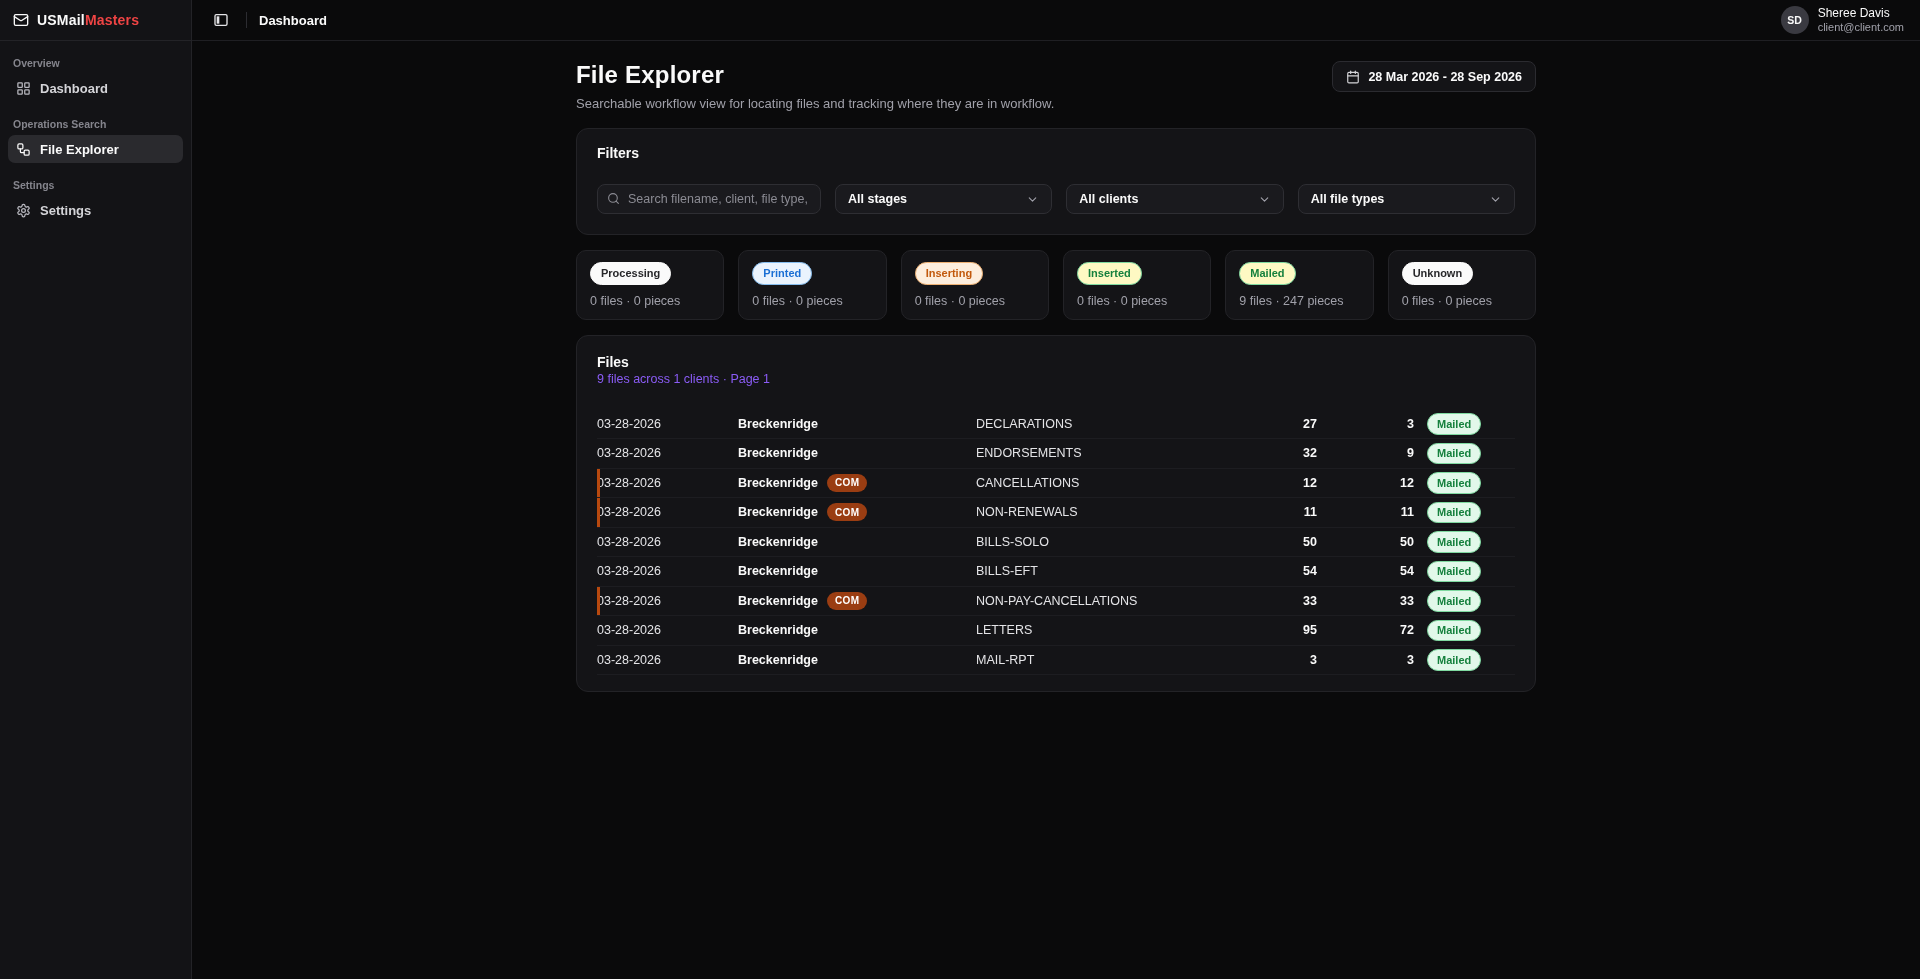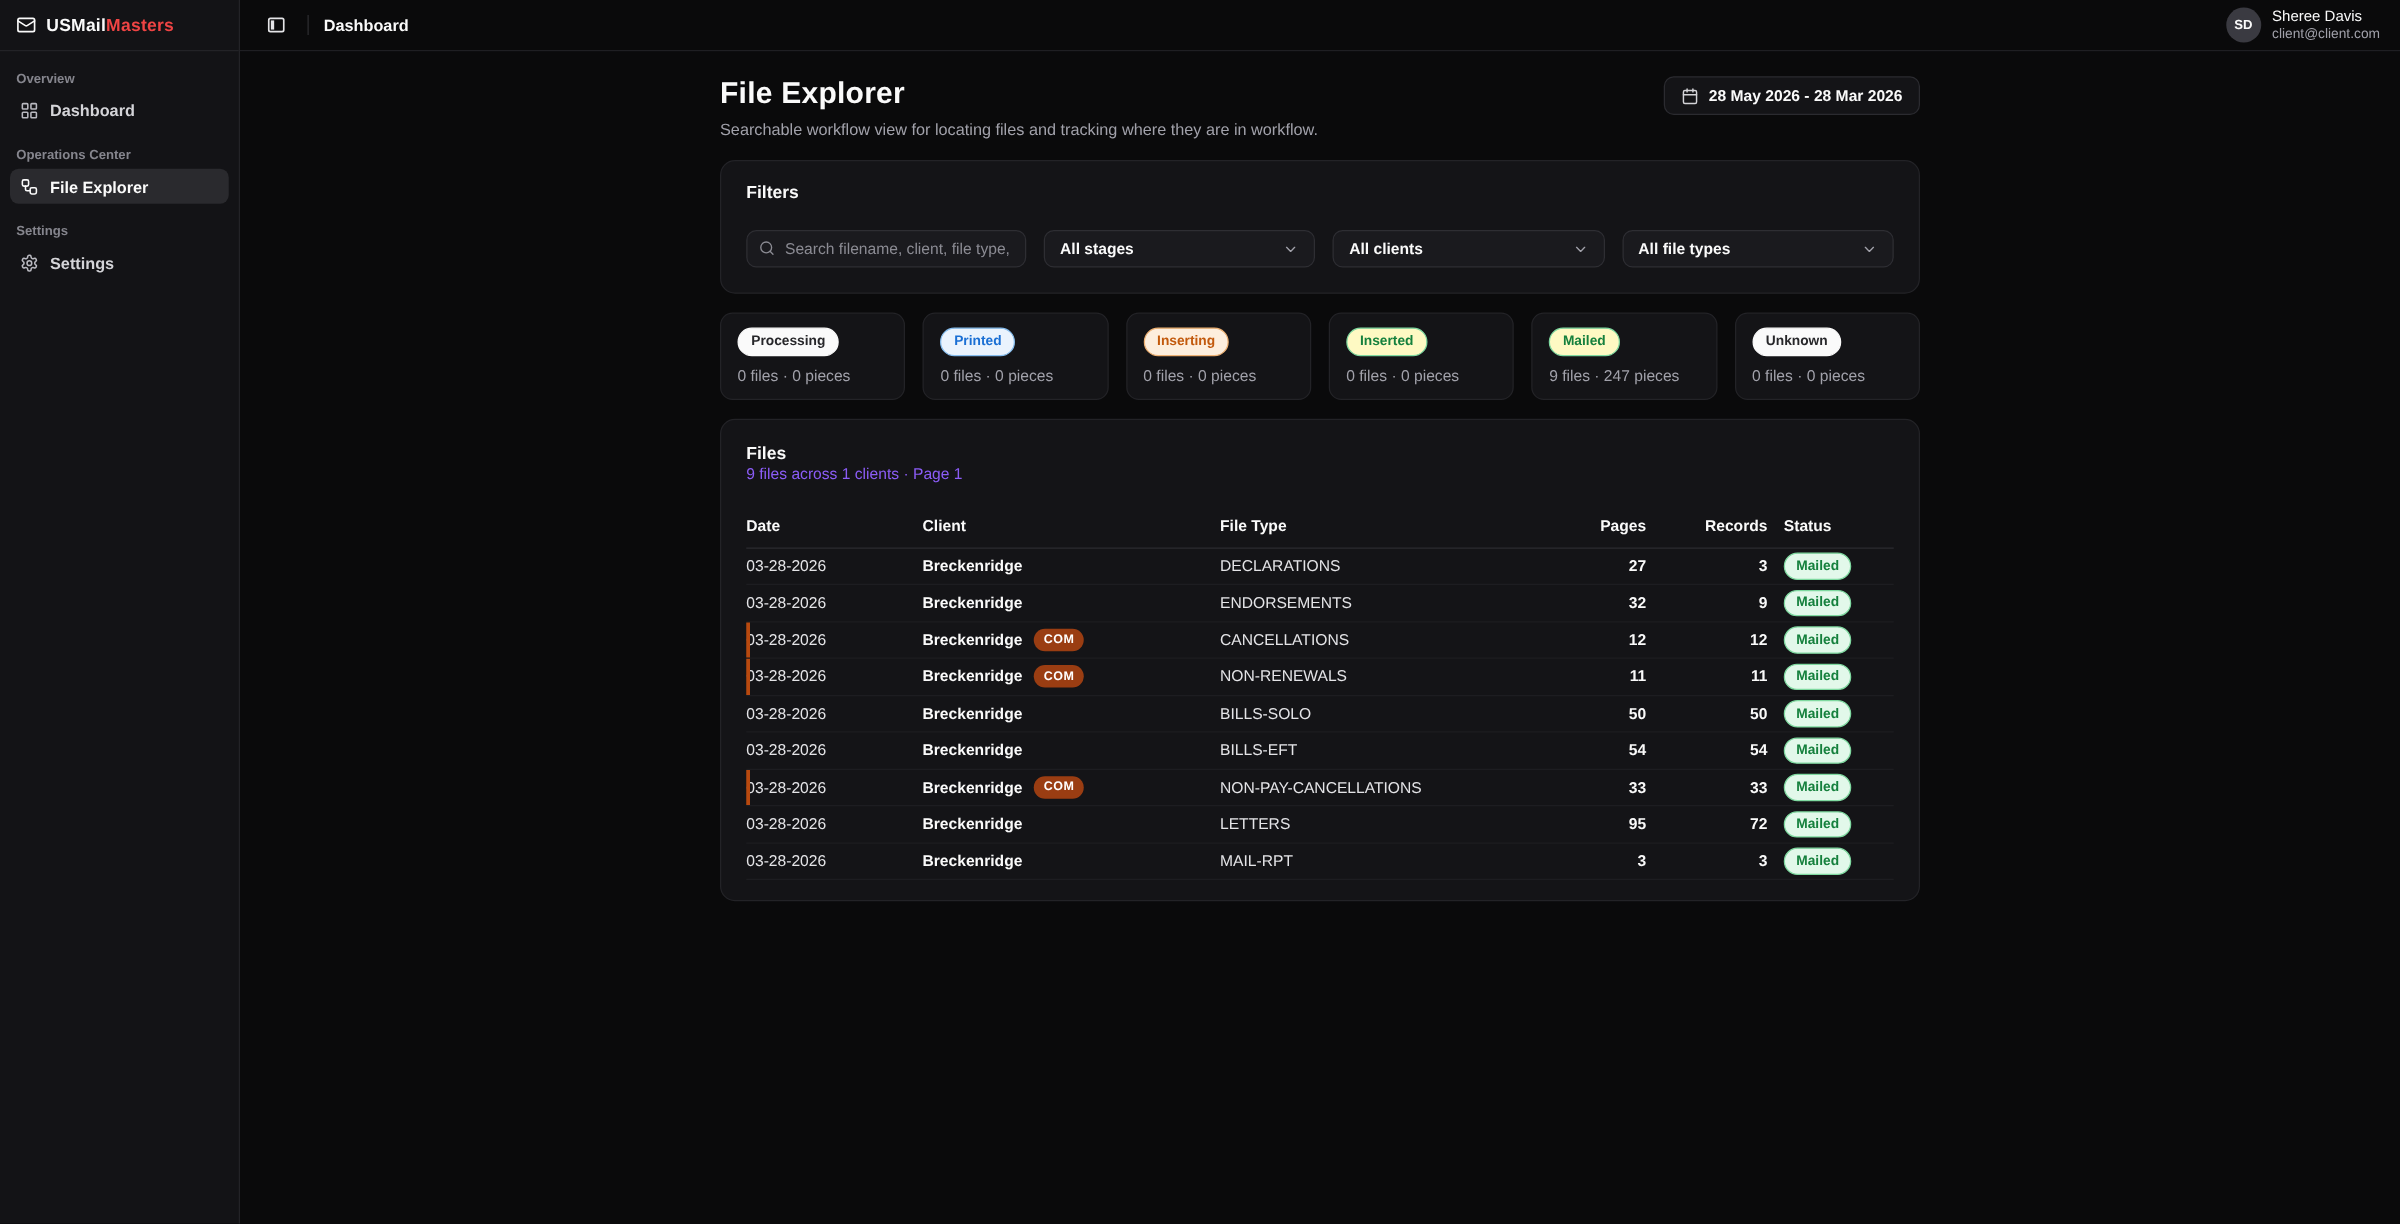--- a/index.html
+++ b/index.html
@@ -117,21 +117,21 @@
             <rect x="3" y="3" width="7" height="7" rx="1"></rect>
             <rect x="14" y="3" width="7" height="7" rx="1"></rect>
             <rect x="3" y="14" width="7" height="7" rx="1"></rect>
             <rect x="14" y="14" width="7" height="7" rx="1"></rect>
           </svg>
         <span class="nav-label">Dashboard</span>
       </div>
     </div>
 
     <div class="nav-section">
-      <div class="nav-section-label">Operations Center</div>
+      <div class="nav-section-label">Operations Search</div>
       <div class="nav-item active">
         <svg viewBox="0 0 24 24" fill="none" stroke="currentColor" stroke-width="2" stroke-linecap="round" stroke-linejoin="round">
             <rect x="3" y="3" width="8" height="8" rx="2"></rect>
             <path d="M7 11v4a2 2 0 0 0 2 2h4"></path>
             <rect x="13" y="13" width="8" height="8" rx="2"></rect>
           </svg>
         <span class="nav-label">File Explorer</span>
       </div>
     </div>
 
@@ -175,21 +175,21 @@
             <h1 class="page-title">File Explorer</h1>
             <div class="page-subtitle">Searchable workflow view for locating files and tracking where they are in workflow.</div>
           </div>
           <button class="date-btn">
             <svg viewBox="0 0 24 24" fill="none" stroke="currentColor" stroke-width="2" stroke-linecap="round" stroke-linejoin="round">
                 <path d="M8 2v4"></path>
                 <path d="M16 2v4"></path>
                 <rect x="3" y="4" width="18" height="18" rx="2"></rect>
                 <path d="M3 10h18"></path>
               </svg>
-            <span>28 May 2026 - 28 Mar 2026</span>
+            <span>28 Mar 2026 - 28 Sep 2026</span>
           </button>
         </div>
 
         <section class="card filters-card">
           <div class="card-title">Filters</div>
           <div class="filters-row">
             <div class="search-box">
               <svg viewBox="0 0 24 24" fill="none" stroke="currentColor" stroke-width="2" stroke-linecap="round" stroke-linejoin="round">
                   <circle cx="11" cy="11" r="8"></circle>
                   <path d="m21 21-4.3-4.3"></path>
@@ -248,28 +248,20 @@
               <span class="badge badge-neutral">Unknown</span>
               <div class="stage-summary">0 files · 0 pieces</div>
             </div>
           </div>
 
         <section class="card files-card">
           <div class="card-title">Files</div>
           <div class="files-sub">9 files across 1 clients · Page 1</div>
 
           <div class="table">
-            <div class="thead">
-              <div>Date</div>
-              <div>Client</div>
-              <div>File Type</div>
-              <div class="th-num">Pages</div>
-              <div class="th-num">Records</div>
-              <div class="th-status">Status</div>
-            </div>
 
             <div>
 
                 <div class="trow">
                   <div class="td-date">03-28-2026</div>
                   <div class="td-client">
                     <span>Breckenridge</span>
 
                   </div>
                   <div class="td-type">DECLARATIONS</div>

